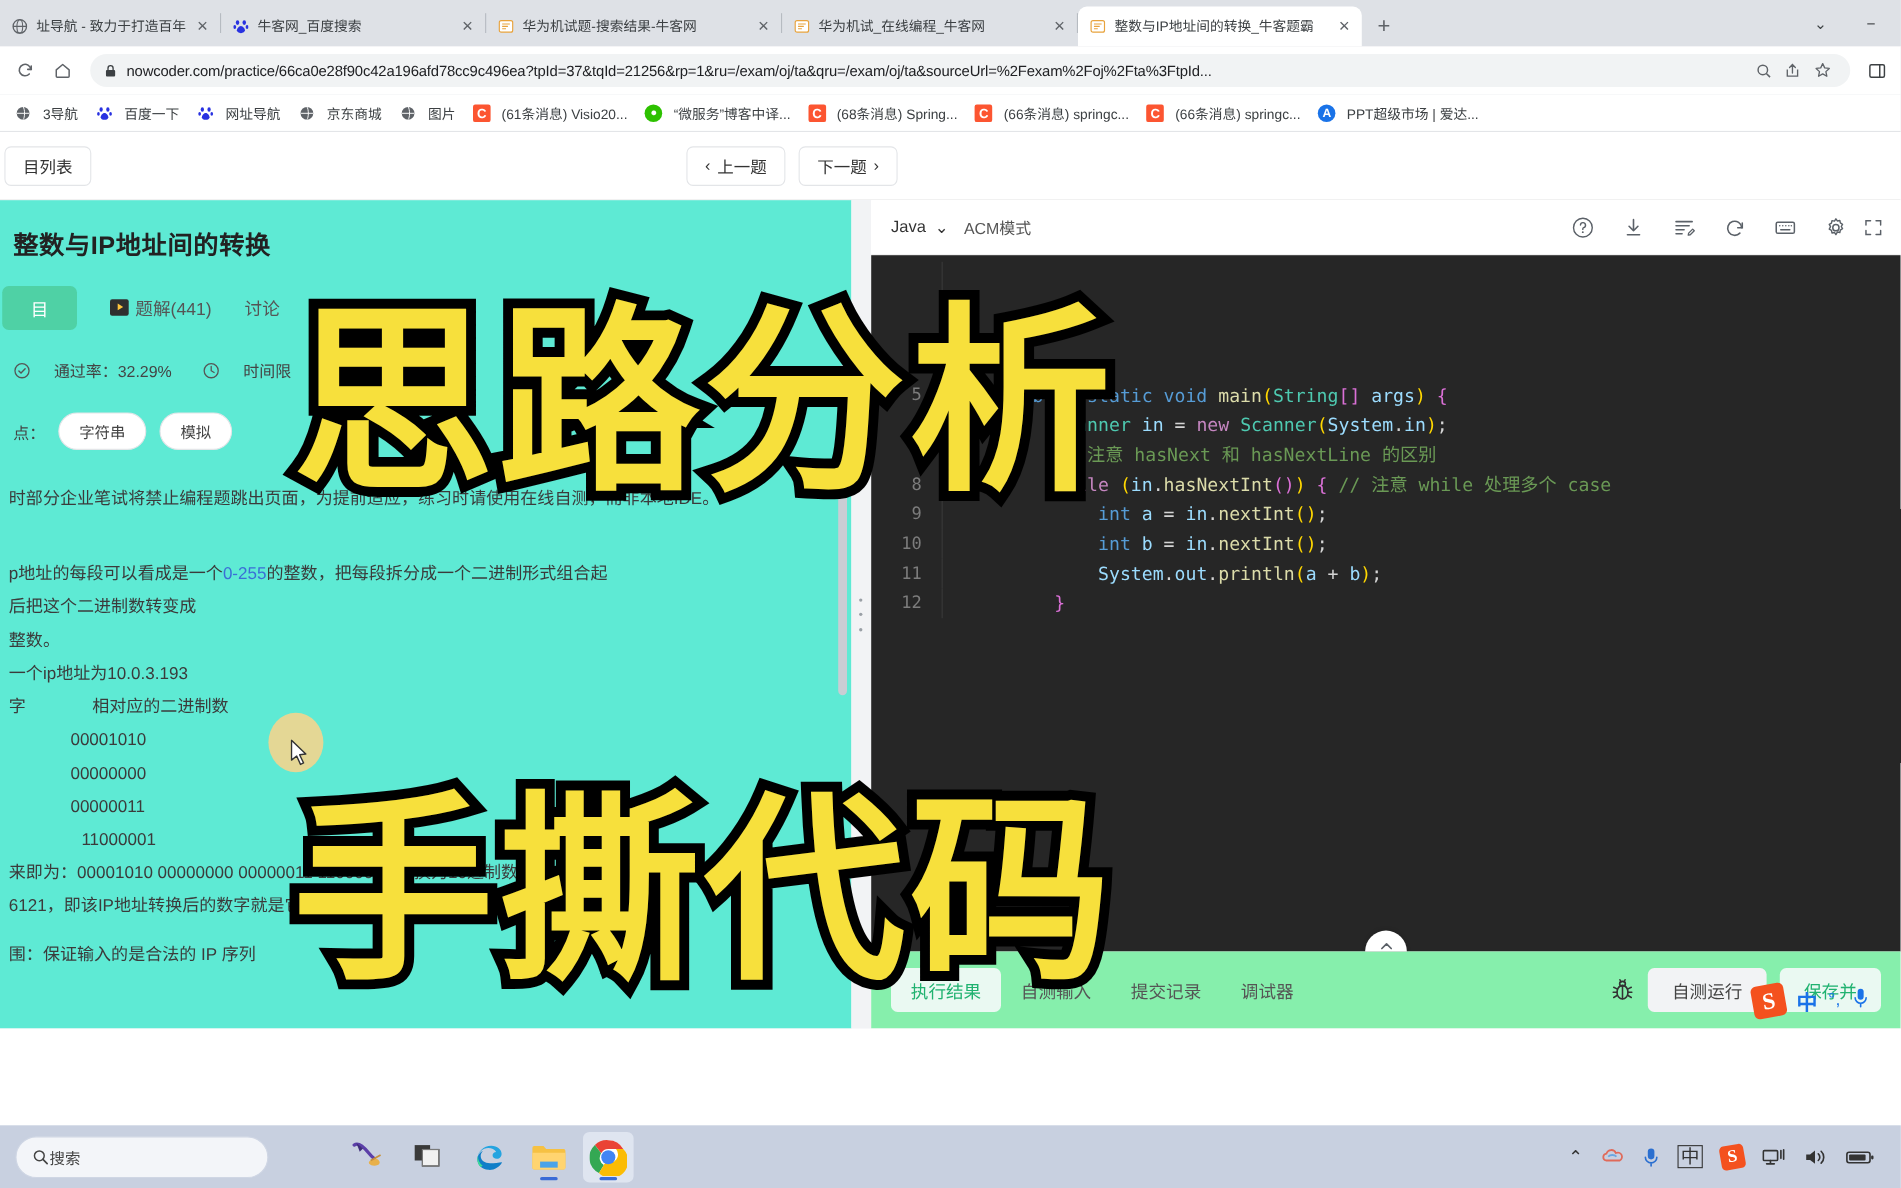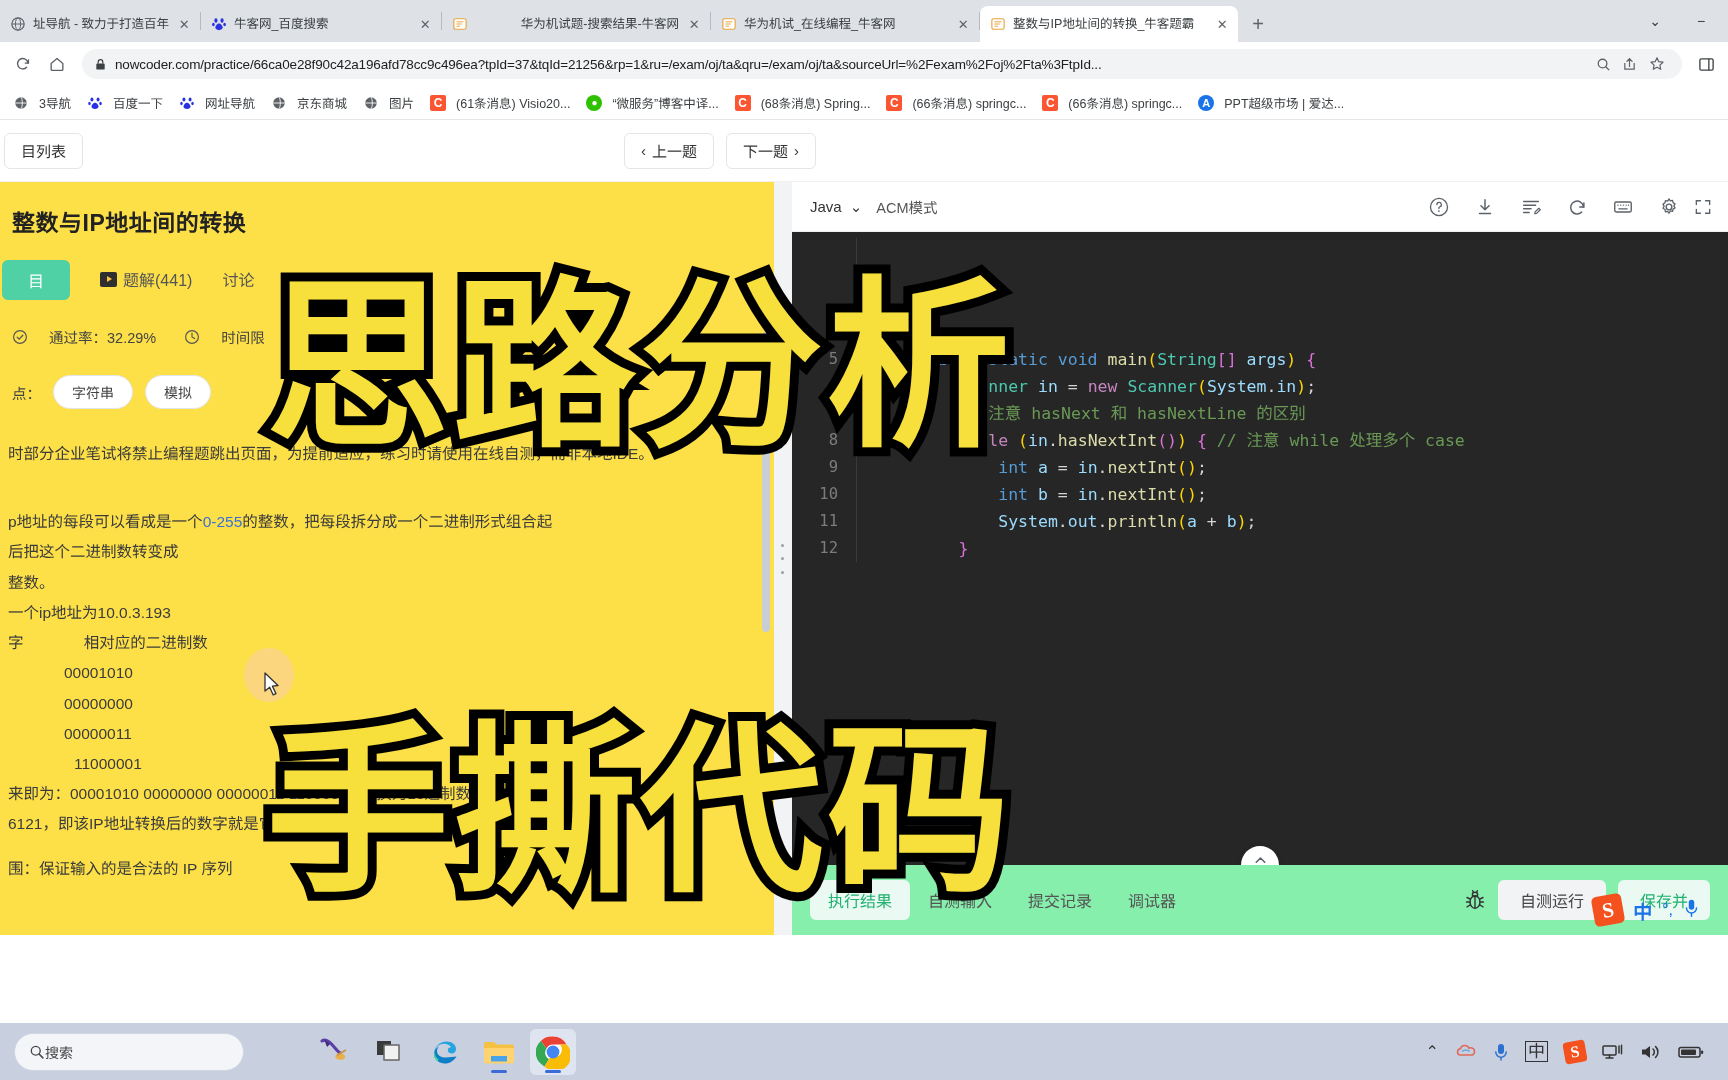--- a/index.html
+++ b/index.html
@@ -86,21 +86,21 @@
   .nav-pill {
     height:36px; padding:0 16px; border:1px solid #e3e5e8; border-radius:6px;
     display:flex; align-items:center; gap:6px; font-size:15px; color:#333;
     background:#fff;
   }
   #q-navbar .spacer { flex:1; }
 
   
   #split { display:flex; height:753px; }
   #left-panel {
-    width:774px; background:#fde047; position:relative; overflow:hidden;
+    width:774px; background:#5eead4; position:relative; overflow:hidden;
     display:flex; flex-direction:column;
   }
   #q-header { padding:22px 26px 0 26px; }
   #q-title { font-size:23px; font-weight:700; color:#222; letter-spacing:.5px; }
 
   #q-tabs { display:flex; align-items:center; gap:30px; margin-top:22px; }
   .q-tab { font-size:16px; color:#555; display:flex; align-items:center; gap:6px; padding-bottom:2px; }
   .q-tab.active {
     background:#4fd1a5; color:#fff; border-radius:6px; padding:8px 26px;
     font-weight:500; margin-left:-10px;
@@ -278,21 +278,21 @@
             <ellipse cx="1.6" cy="8.6" rx="1.5" ry="2" fill="#2932e1"></ellipse>
             <ellipse cx="14.4" cy="8.6" rx="1.5" ry="2" fill="#2932e1"></ellipse>
             <path d="M8 7.5c2.3 0 4.2 3 4.2 4.6S10.3 15 8 15s-4.2-1.3-4.2-2.9S5.7 7.5 8 7.5z" fill="#2932e1"></path>
           </svg>
       </span>
       <span class="tab-title">牛客网_百度搜索</span>
       <span class="tab-close">✕</span>
     </div>
     <div class="tab-sep"></div>
 
-    <div class="tab inactive" style="min-width:268px;text-align:right;">
+    <div class="tab inactive" style="min-width:268px;">
       <span class="tab-favicon">
         <svg width="14" height="14" viewBox="0 0 16 16">
             <rect x="1" y="2" width="14" height="12" rx="2" fill="#fff" stroke="#e8a33d" stroke-width="1.3"></rect>
             <path d="M4 5.5h8M4 8h6M4 10.5h4" stroke="#e8a33d" stroke-width="1.1"></path>
           </svg>
       </span>
       <span class="tab-title">华为机试题-搜索结果-牛客网</span>
       <span class="tab-close">✕</span>
     </div>
     <div class="tab-sep"></div>

